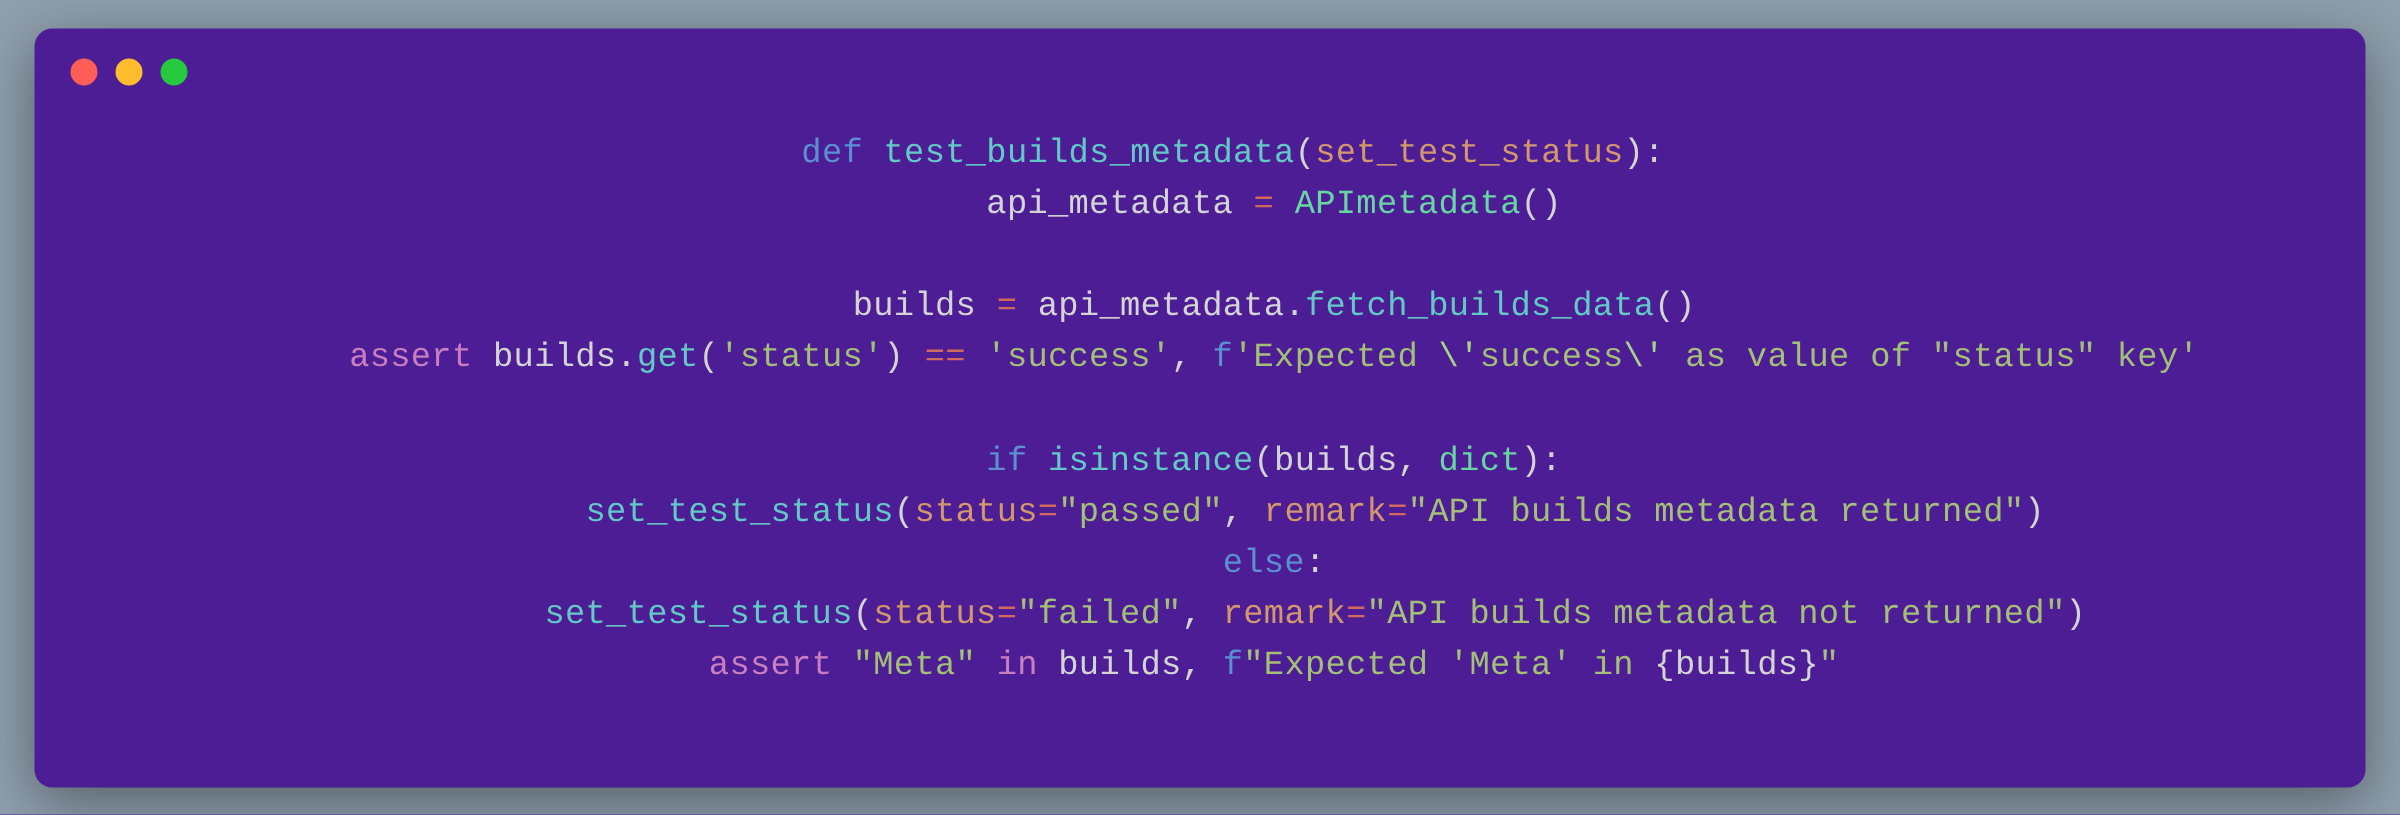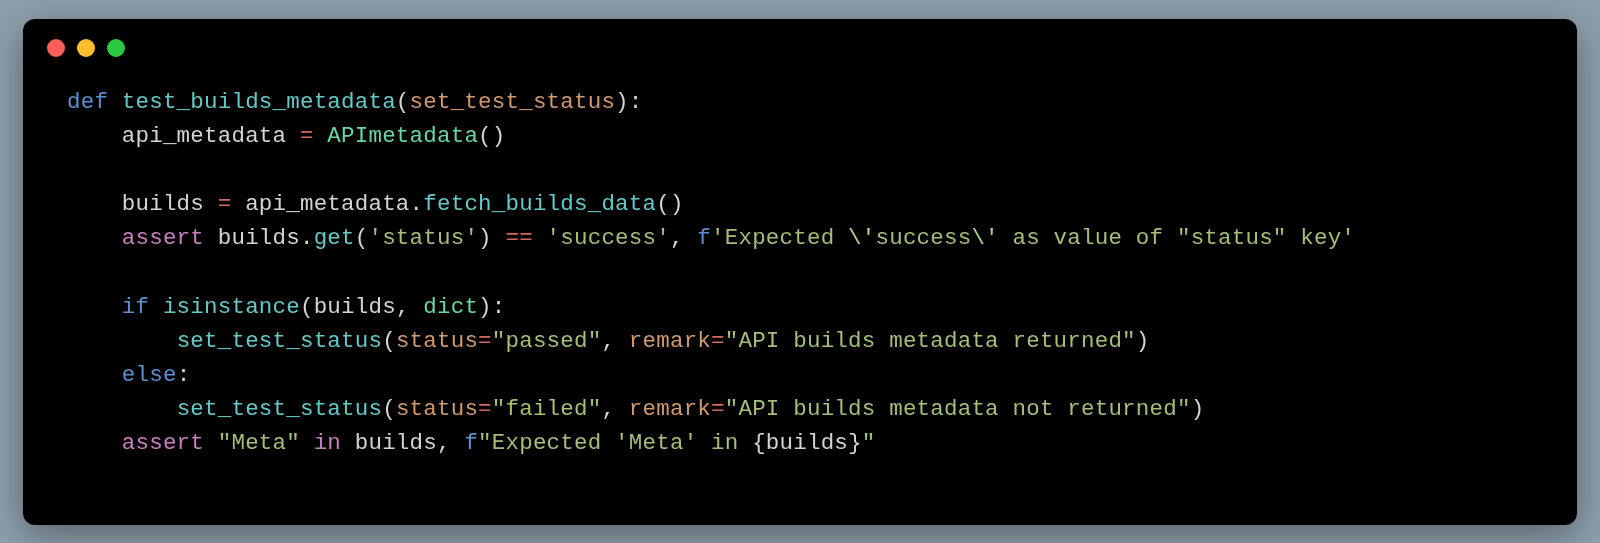--- a/index.html
+++ b/index.html
@@ -6,27 +6,28 @@
   body {
     background: #8fa0ae;
     width: 1600px;
     height: 543px;
     display: flex;
     align-items: center;
     justify-content: center;
     font-family: "SF Mono", "Menlo", "Consolas", "Courier New", monospace;
   }
   .window {
-    background: #000000;
+    background: #4c1d95;
     width: 1554px;
     height: 506px;
     border-radius: 12px;
     box-shadow: 0 10px 40px rgba(0,0,0,0.4);
     overflow: hidden;
     position: relative;
+    text-align: center;
   }
   .titlebar {
     display: flex;
     gap: 12px;
     padding: 20px 0 0 24px;
     height: 48px;
     align-items: flex-start;
   }
   .dot {
     width: 18px;

